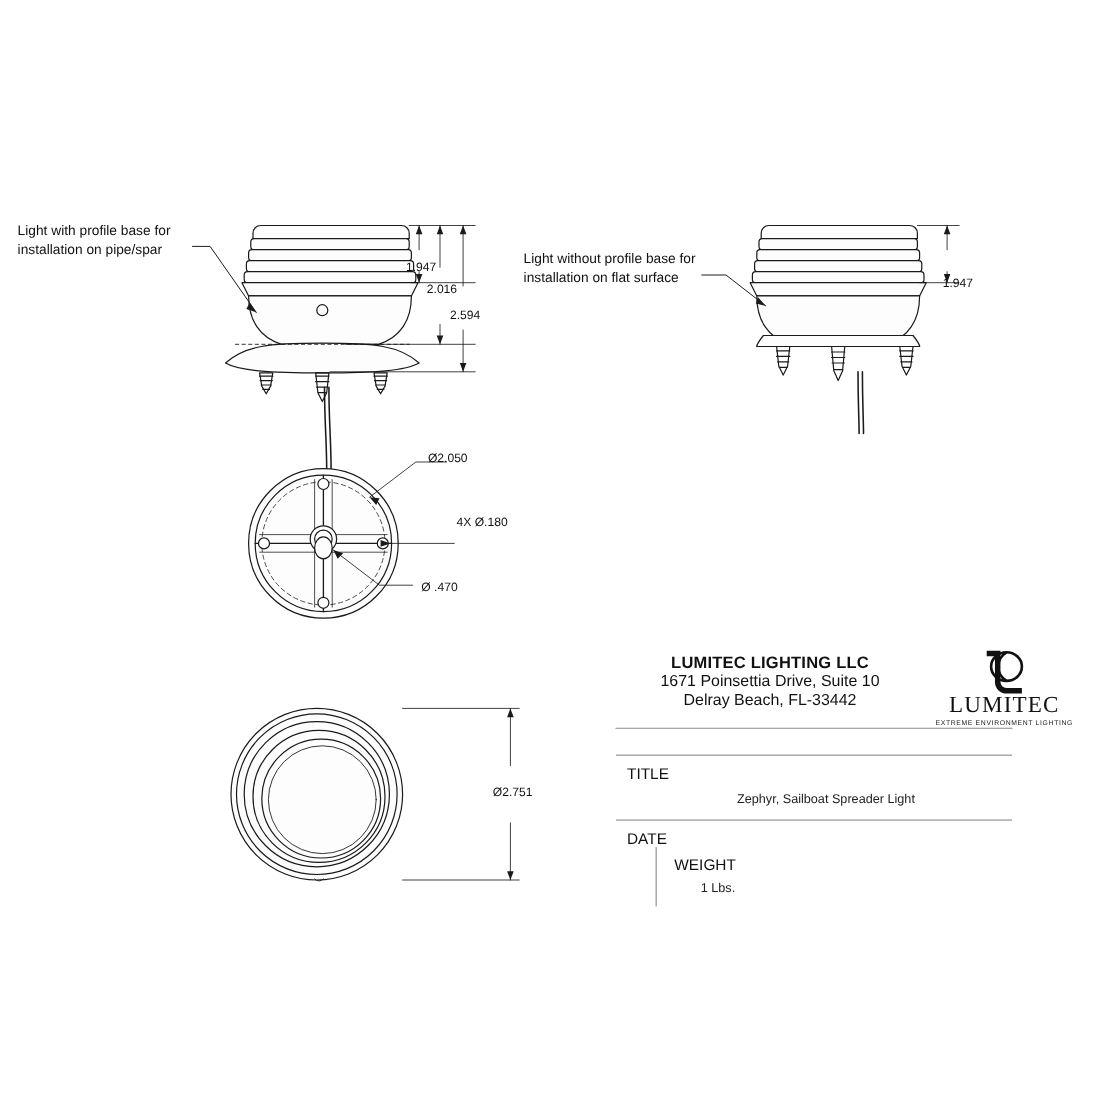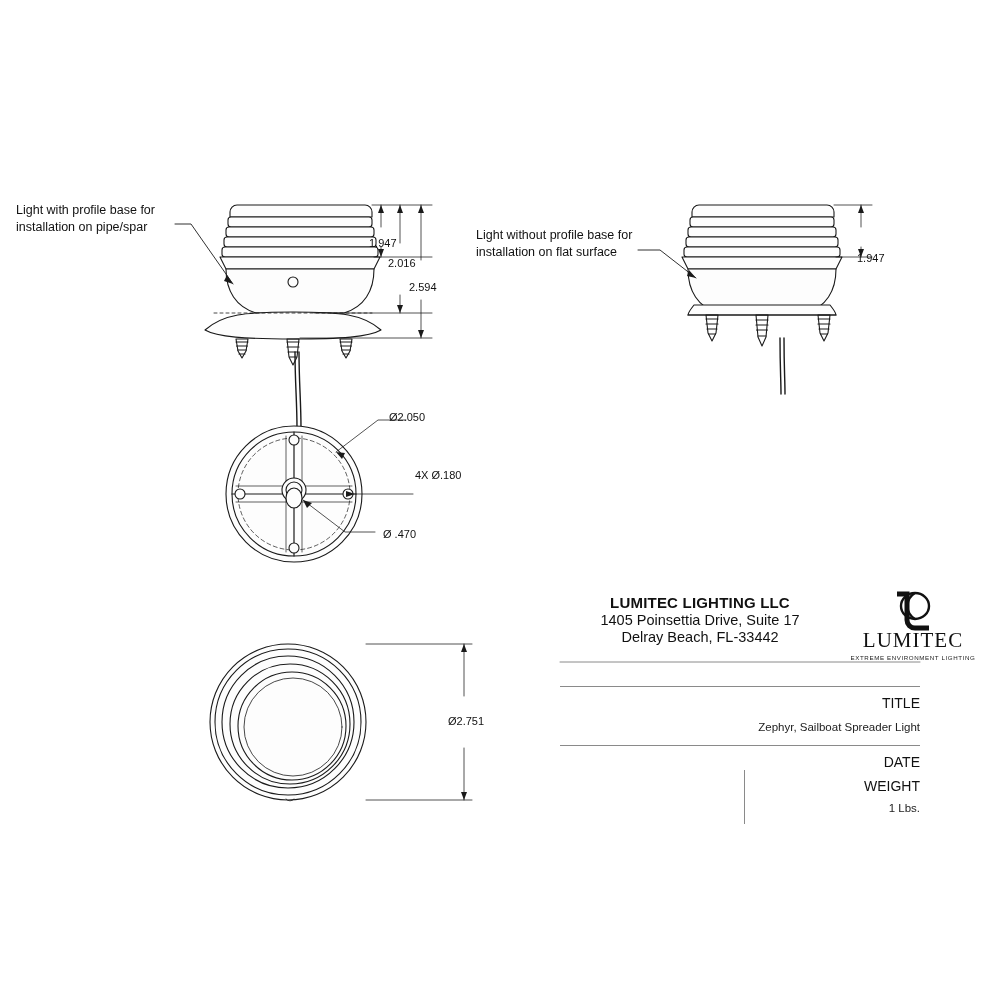--- a/index.html
+++ b/index.html
@@ -84,21 +84,20 @@
     font-size: 6.2px;
     letter-spacing: .6px;
     color: #222;
     margin-top: 1px;
   }
   .tb-rows {
     position: absolute;
     left: 0;
     top: 92px;
     width: 360px;
-    text-align: right;
   }
   .tb-row {
     position: relative;
     border-top: 1px solid #8a8a8a;
   }
   .tb-label {
     font-size: 14px;
     color: #111;
     padding: 8px 0 0 10px;
   }
@@ -286,21 +285,21 @@
   <div class="dim" style="left:389px; top:411px;">Ø2.050</div>
   <div class="dim" style="left:415px; top:469px;">4X Ø.180</div>
   <div class="dim" style="left:383px; top:528px;">Ø .470</div>
 
   <div class="dim" style="left:448px; top:715px;">Ø2.751</div>
 
   <div class="titleblock">
 
     <div class="company">
       <div class="name">LUMITEC LIGHTING LLC</div>
-      <div class="addr1">1405 Poinsettia Drive, Suite 17</div>
+      <div class="addr1">1671 Poinsettia Drive, Suite 10</div>
       <div class="addr2">Delray Beach, FL-33442</div>
     </div>
 
     <div class="logo">
       <div class="mark">
         <svg width="120" height="44" viewBox="0 0 120 44">
           <g fill="none" stroke="#111" stroke-width="2">
             <path d="M44 4 h10 v26 a8 8 0 0 0 8 8 h14" stroke-width="5"></path>
             <ellipse cx="62" cy="16" rx="14" ry="13" stroke-width="2.4"></ellipse>
             <path d="M62 3 c-10 6 -10 20 0 26" stroke-width="2.4"></path>

